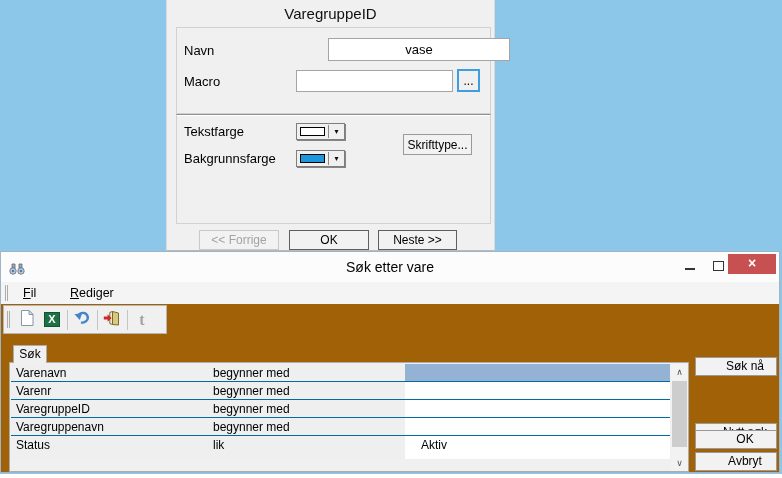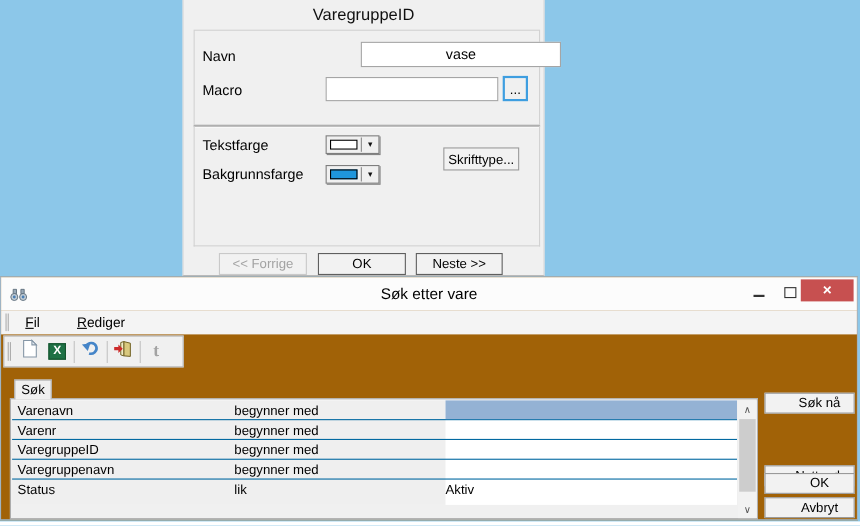--- a/index.html
+++ b/index.html
@@ -72,21 +72,21 @@
     background:#F0F0F0; border:1px solid #ACACAC; border-bottom:none;
     font-size:12px; text-align:center; padding-top:1px; cursor:pointer; }
   .tab-panel { position:absolute; left:8px; top:110px; width:680px; height:110px;
     border:1px solid #ACACAC; background:#F0F0F0; }
   .rows-viewport { position:absolute; left:1px; top:1px; width:659px; height:95px; background:#FFF; }
   .col-bg { position:absolute; left:0; top:0; width:394px; height:100%; background:#EFEFEF; }
   .srow { position:relative; display:flex; height:18px; align-items:center;
     border-bottom:1px solid #0369a1; font-size:12px; }
   .c-field { width:202px; padding-left:5px; }
   .c-op { width:192px; }
-  .c-val { flex:1; height:100%; display:flex; align-items:center; padding-left:0; cursor:text; }
+  .c-val { flex:1; height:100%; display:flex; align-items:center; padding-left:16px; cursor:text; }
 
   .scrollbar { position:absolute; left:661px; top:1px; width:17px; height:107px; background:#F2F2F2; }
   .scroll-arrow { position:absolute; left:0; width:17px; height:16px; text-align:center;
     font-size:9px; color:#555; line-height:16px; cursor:pointer; }
   .scroll-up { top:0; } .scroll-down { bottom:0; }
   .scroll-thumb { position:absolute; left:1px; top:17px; width:15px; height:66px;
     background:#CDCDCD; cursor:grab; }
 
   .act-btn { position:absolute; left:694px; width:82px; height:19px; background:#F2F2F2;
     border:1px solid #9A9A9A; font-size:12px; text-align:center; line-height:17px; cursor:pointer;padding-left:18px; }

